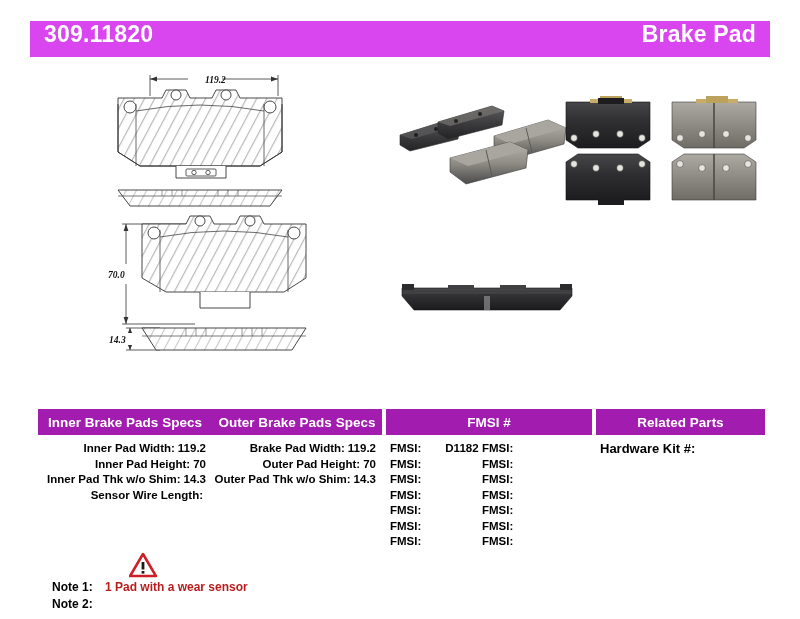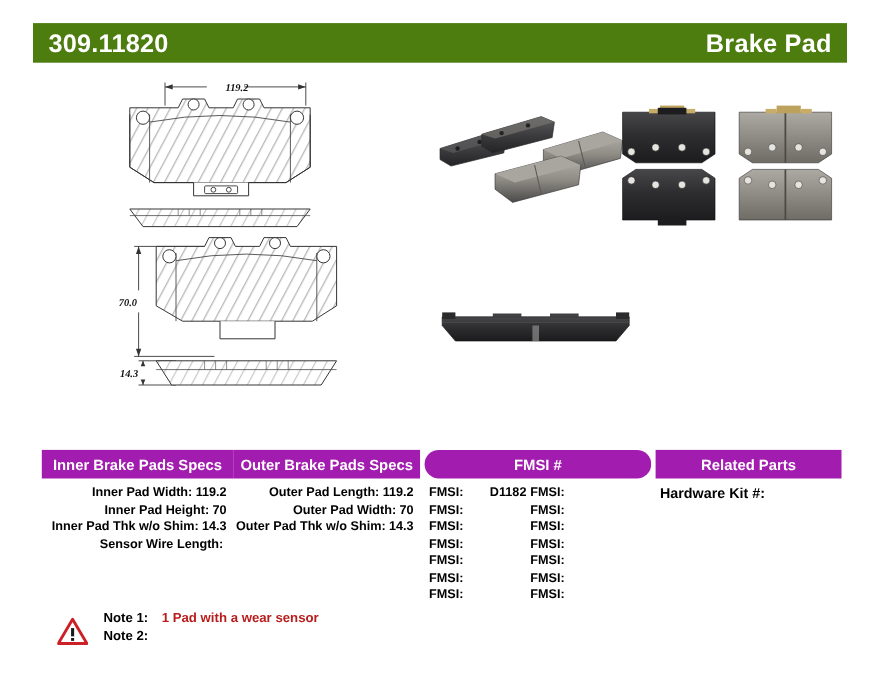--- a/index.html
+++ b/index.html
@@ -1,21 +1,21 @@
 <!DOCTYPE html>
 <html><head>
 <meta charset="utf-8">
 <style>
   html,body{margin:0;padding:0;background:#ffffff;}
   body{width:800px;height:619px;font-family:"Liberation Sans",sans-serif;color:#000;overflow:hidden;position:relative;}
 
   
   .header-bar{
     position:absolute;left:30px;top:21px;width:740px;height:36px;
-    background:#4d7c0f;display:flex;align-items:center;justify-content:space-between;
+    background:#d946ef;display:flex;align-items:flex-start;justify-content:space-between;
     padding:0 14px;box-sizing:border-box;
   }
   .header-bar .part-number{
     color:#fff;font-size:23px;font-weight:bold;letter-spacing:0.2px;
     font-family:"Liberation Sans",sans-serif;
   }
   .header-bar .header-title{
     color:#fff;font-size:23px;font-weight:bold;letter-spacing:0.2px;
   }
 
@@ -33,21 +33,21 @@
   .spec-table{position:absolute;left:38px;top:409px;width:727px;}
   .thead{display:flex;height:26px;}
   .th{
     background:#a21caf;color:#fff;font-size:13.5px;font-weight:bold;
     display:flex;align-items:center;justify-content:center;height:26px;
     box-sizing:border-box;
   }
   .th-gap{width:4px;background:#fff;height:26px;}
   .th-inner{width:174px;}
   .th-outer{width:170px;}
-  .th-fmsi{width:206px;border-radius:13px;}
+  .th-fmsi{width:206px;}
   .th-related{width:169px;}
 
   .tbody{display:flex;margin-top:6px;}
   .col-inner{width:174px;}
   .col-outer{width:170px;}
   .col-fmsi{width:210px;}
   .col-related{width:169px;}
 
   .spec-line{
     font-size:11.5px;font-weight:bold;text-align:right;
@@ -56,21 +56,21 @@
   .spec-line .val{font-weight:bold;margin-left:3px;}
 
   .fmsi-grid{display:flex;padding-left:8px;}
   .fmsi-col{width:92px;}
   .fmsi-line{font-size:11.5px;font-weight:bold;line-height:15.5px;white-space:nowrap;}
   .fmsi-line .val{margin-left:24px;}
 
   .related-line{font-size:13px;font-weight:bold;line-height:15.5px;padding-left:8px;white-space:nowrap;}
 
   
-  .notes{position:absolute;left:52px;top:552px;display:flex;align-items:flex-end;}
+  .notes{position:absolute;left:52px;top:552px;display:flex;align-items:center;flex-direction:column;}
   .warn-icon{width:28px;height:26px;margin-right:14px;flex:0 0 auto;}
   .notes-text{padding-top:1px;}
   .note-row{display:flex;font-size:12px;font-weight:bold;line-height:17px;white-space:nowrap;}
   .note-label{min-width:46px;}
   .note-value{margin-left:7px;}
   .note-value.red{color:#b91c1c;}
 </style>
 </head>
 <body>
 
@@ -330,24 +330,24 @@
       <div class="spec-line">
         <span>Inner Pad Thk w/o Shim:</span><span class="val">14.3</span>
       </div>
       <div class="spec-line">
         <span>Sensor Wire Length:</span><span class="val"></span>
       </div>
     </div>
 
     <div class="col-outer">
       <div class="spec-line">
-        <span>Outer Pad Length:</span><span class="val">119.2</span>
-      </div>
-      <div class="spec-line">
-        <span>Outer Pad Width:</span><span class="val">70</span>
+        <span>Brake Pad Width:</span><span class="val">119.2</span>
+      </div>
+      <div class="spec-line">
+        <span>Outer Pad Height:</span><span class="val">70</span>
       </div>
       <div class="spec-line">
         <span>Outer Pad Thk w/o Shim:</span><span class="val">14.3</span>
       </div>
     </div>
 
     <div class="col-fmsi">
       <div class="fmsi-grid">
         <div class="fmsi-col">
           <div class="fmsi-line"><span>FMSI:</span><span class="val">D1182</span></div>

